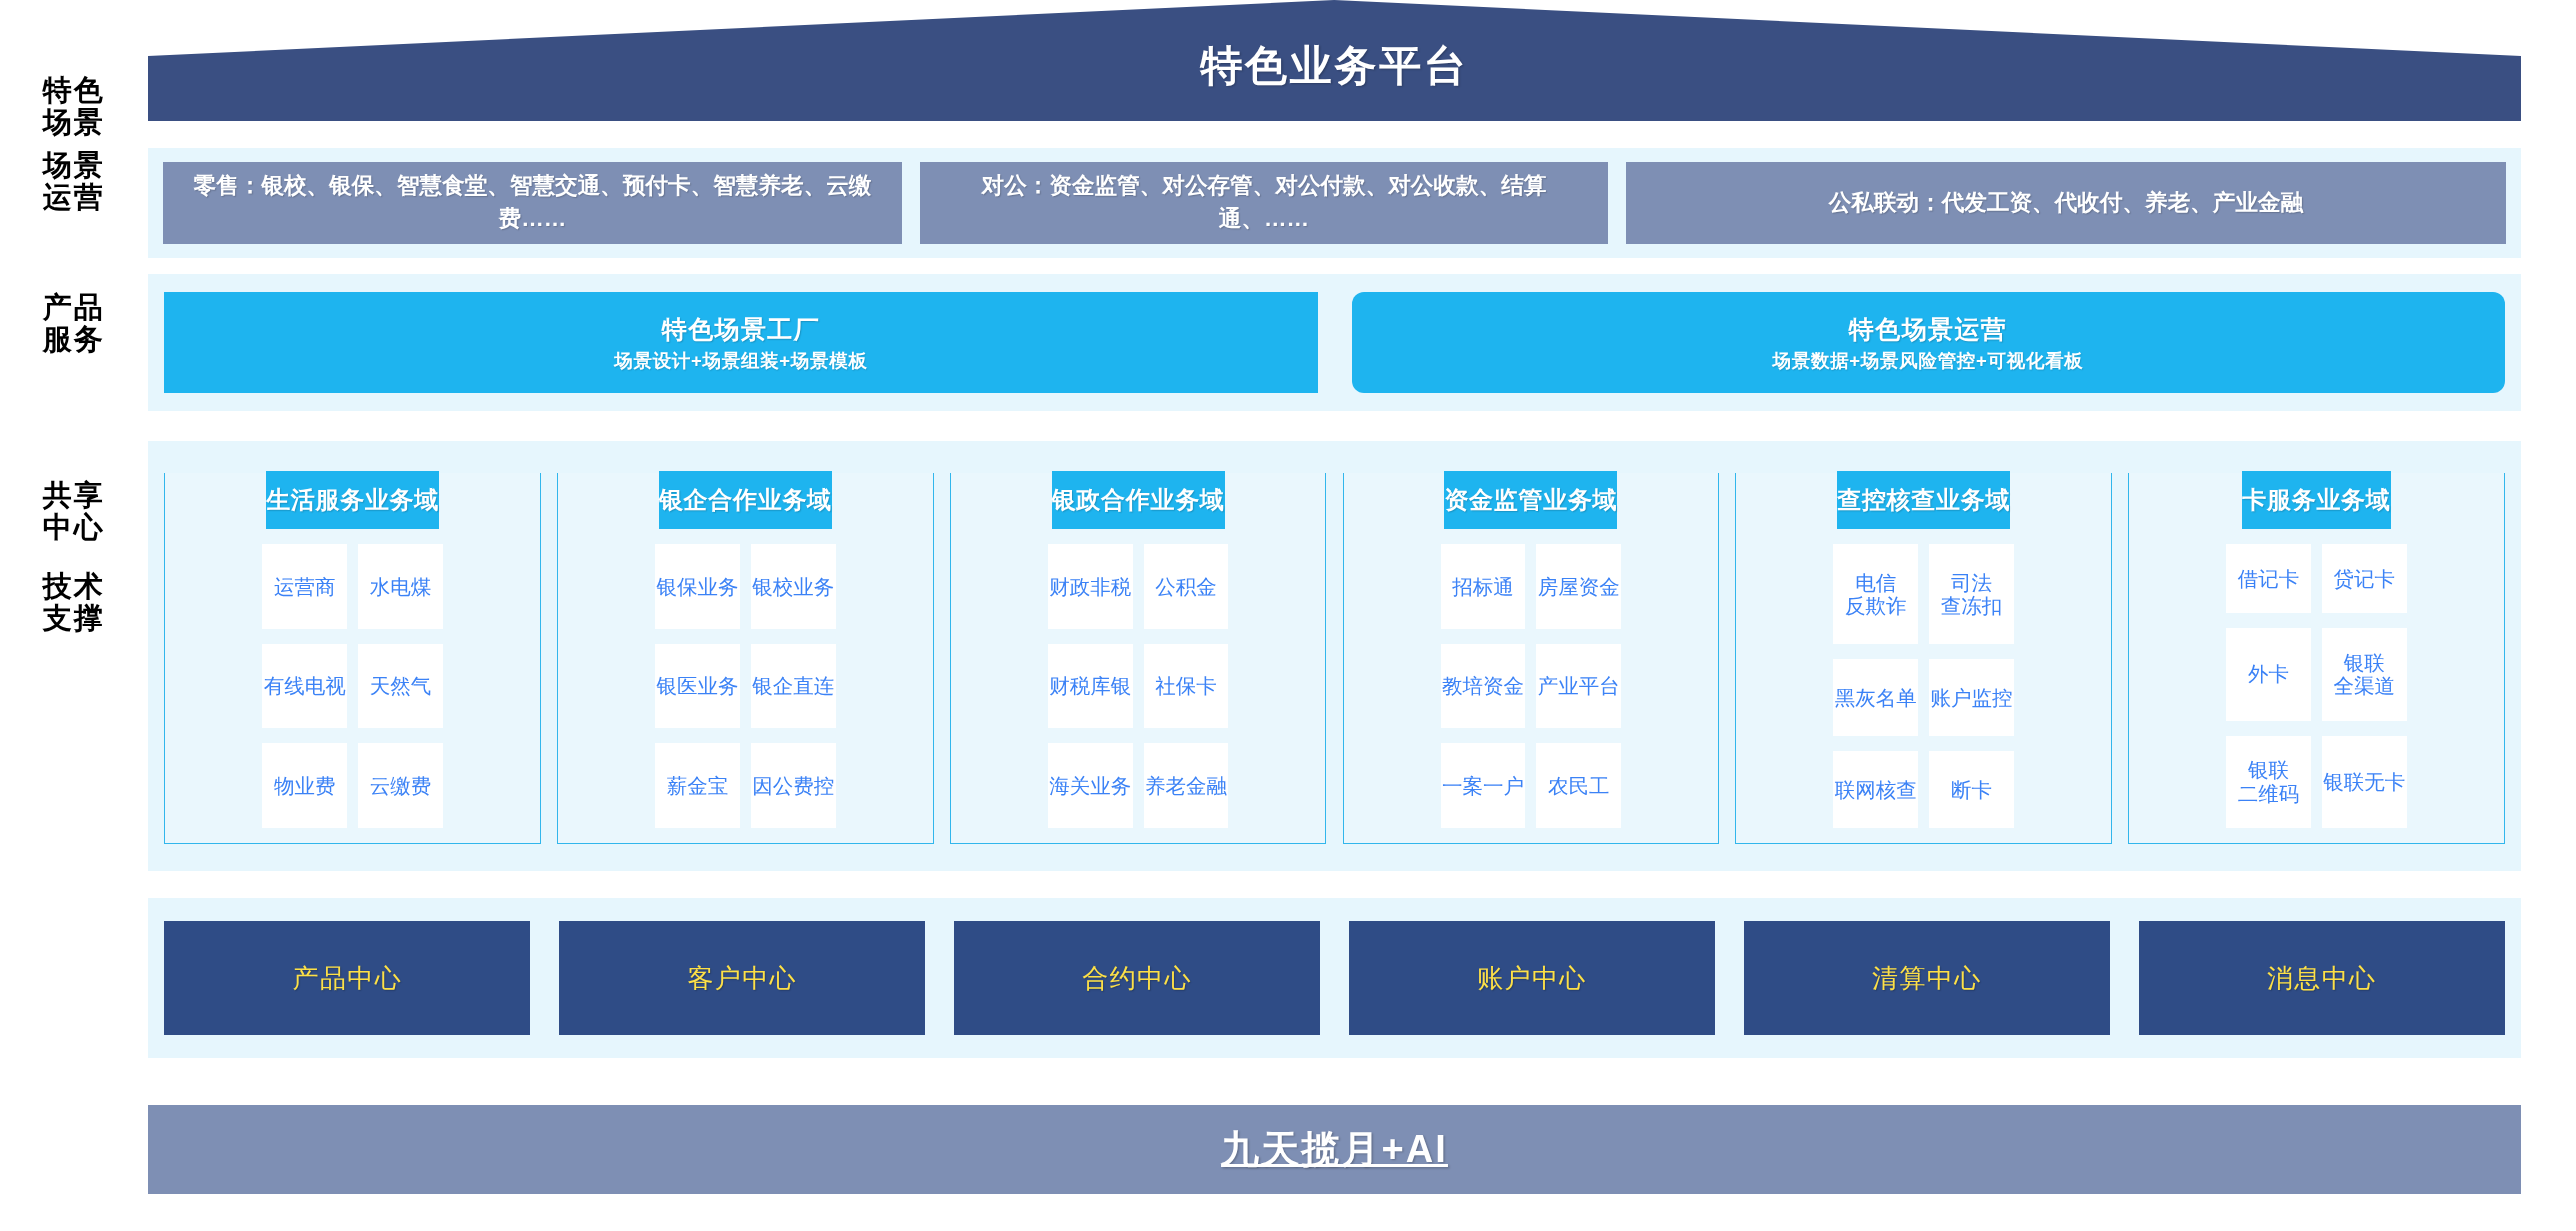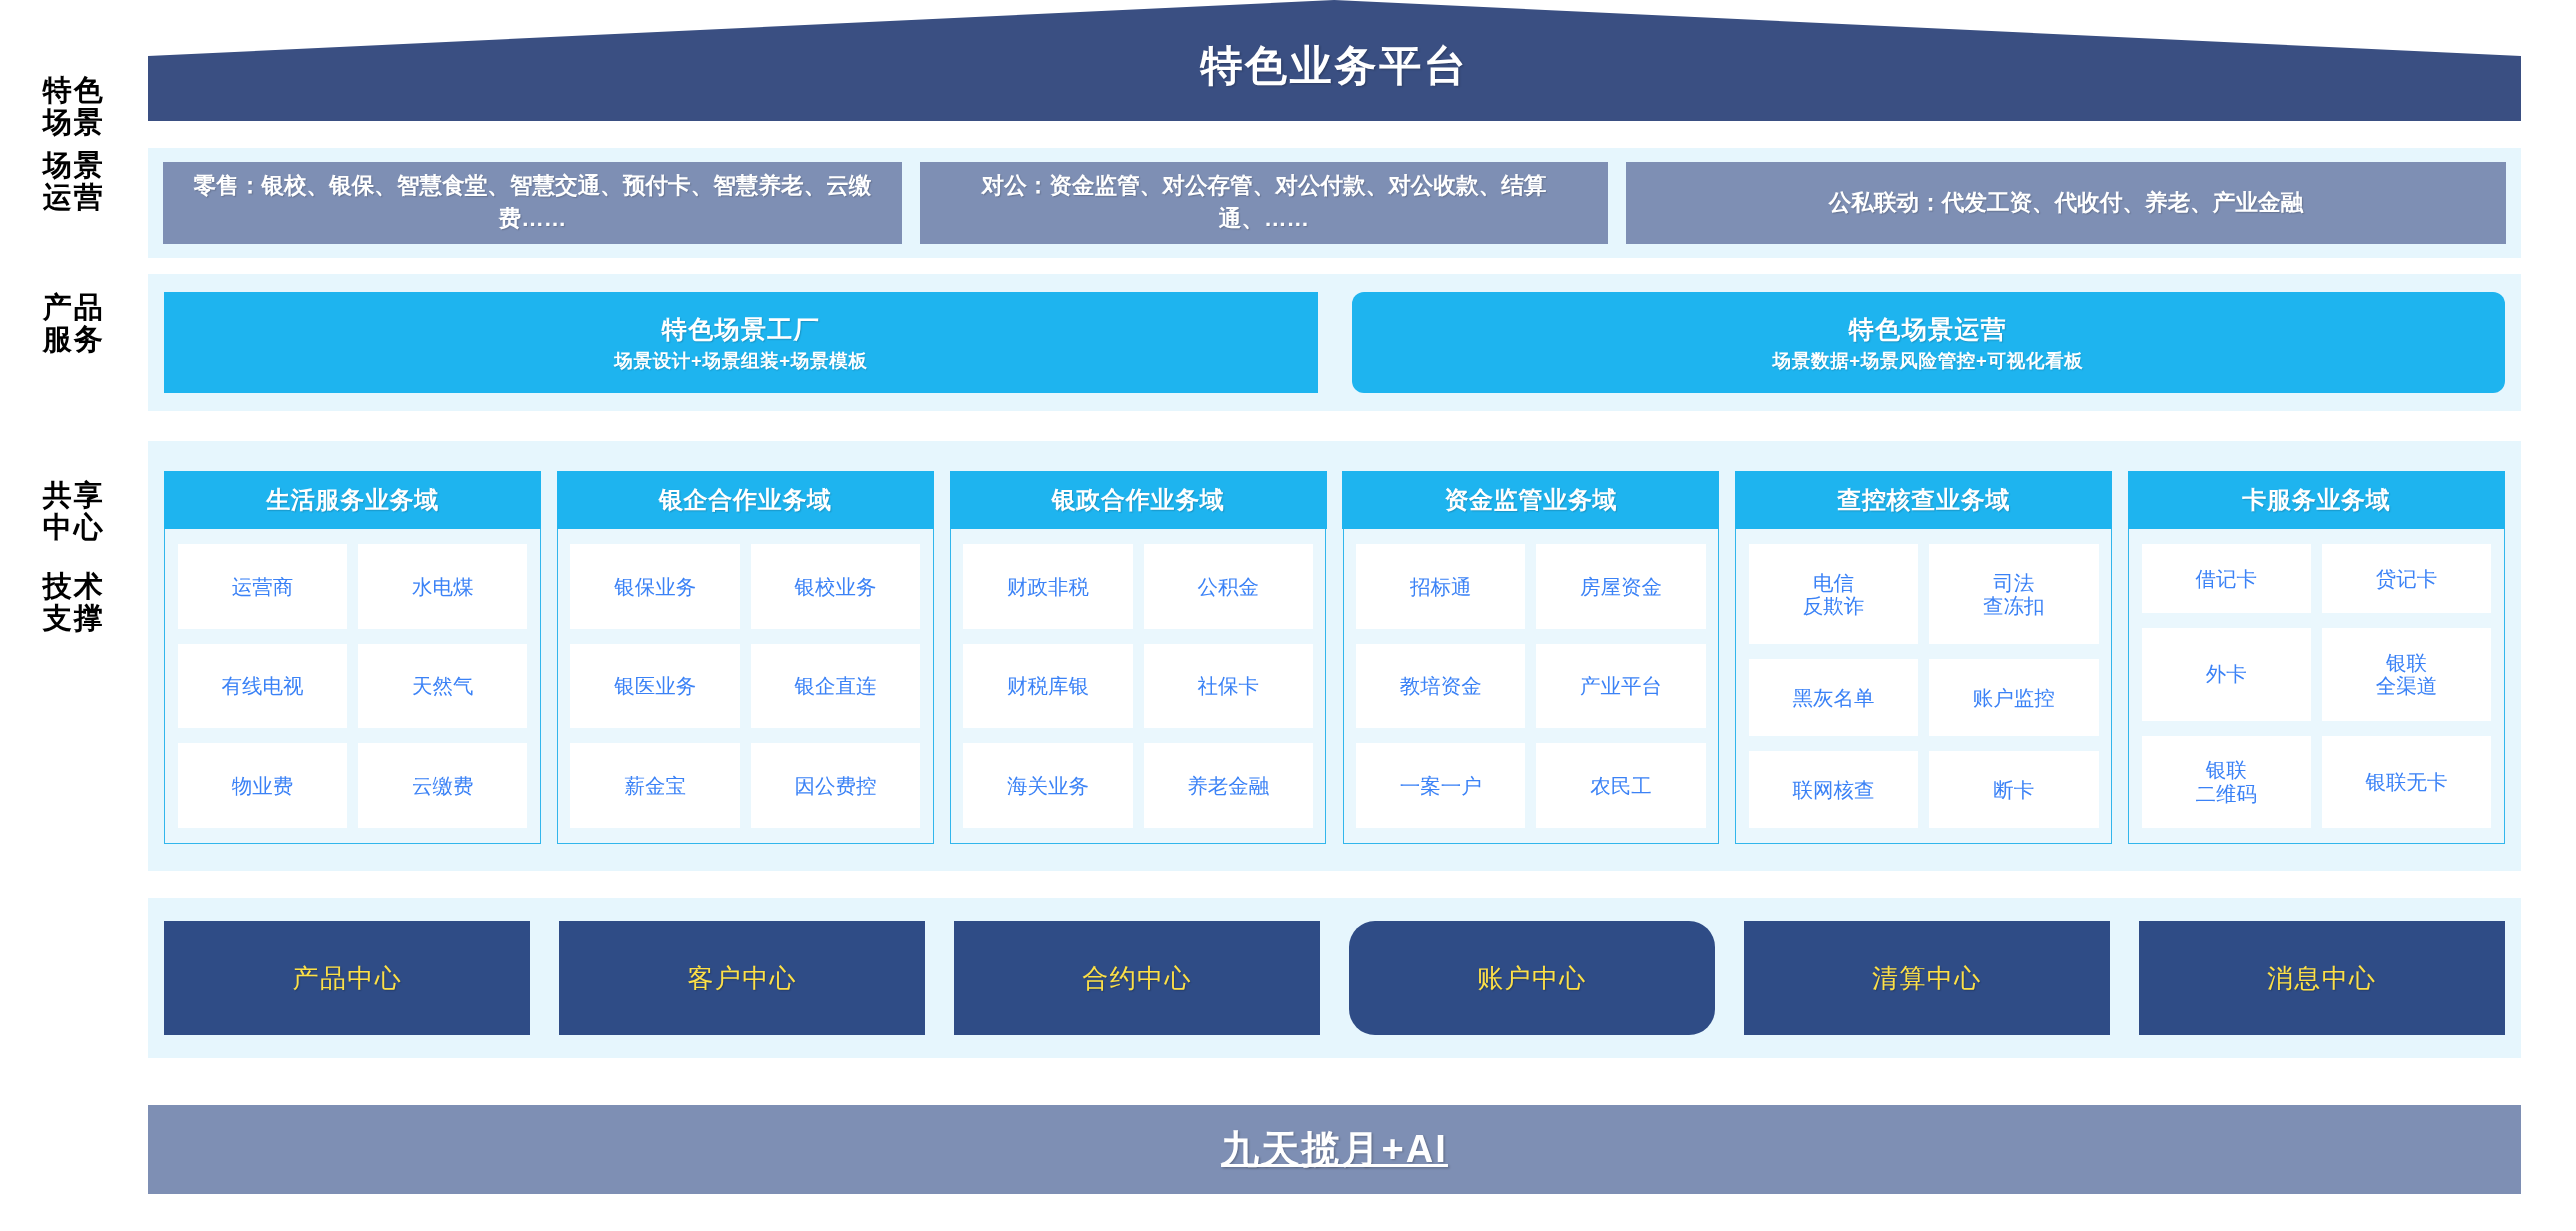--- a/index.html
+++ b/index.html
@@ -60,20 +60,21 @@
   .ops-title{font-size:25px;font-weight:bold;letter-spacing:1.4px;margin-bottom:2px;text-shadow:1px 1px 1.4px rgba(0,0,0,.18);}
   .ops-sub{font-size:18.5px;font-weight:bold;letter-spacing:0.7px;text-shadow:0.7px 0.7px 1.4px rgba(0,0,0,.15);}
 
   
   .dom-col{
     display:flex;flex-direction:column;
     box-sizing:border-box;
     background:#eaf7fd;
     border:1.4px solid #31b6ec;
     border-top:none;
+    align-items:center;
   }
   .dom-head{
     background:#1eb4ef;color:#fff;
     font-size:24px;font-weight:bold;letter-spacing:0.7px;
     height:58px;display:flex;align-items:center;justify-content:center;
     margin:-1.4px -1.4px 0 -1.4px;
     text-shadow:1px 1px 1.4px rgba(0,0,0,.18);
   }
   .dom-grid{
     flex:1;display:grid;grid-template-columns:1fr 1fr;
@@ -316,21 +317,21 @@
     <div class="row-flex" style="gap:29px;">
       <div class="center-box" style="flex:1;">
           <span>产品中心</span>
         </div>
       <div class="center-box" style="flex:1;">
           <span>客户中心</span>
         </div>
       <div class="center-box" style="flex:1;">
           <span>合约中心</span>
         </div>
-      <div class="center-box" style="flex:1;border-radius:26px;">
+      <div class="center-box" style="flex:1;">
           <span>账户中心</span>
         </div>
       <div class="center-box" style="flex:1;">
           <span>清算中心</span>
         </div>
       <div class="center-box" style="flex:1;">
           <span>消息中心</span>
         </div>
     </div>
   </div>

